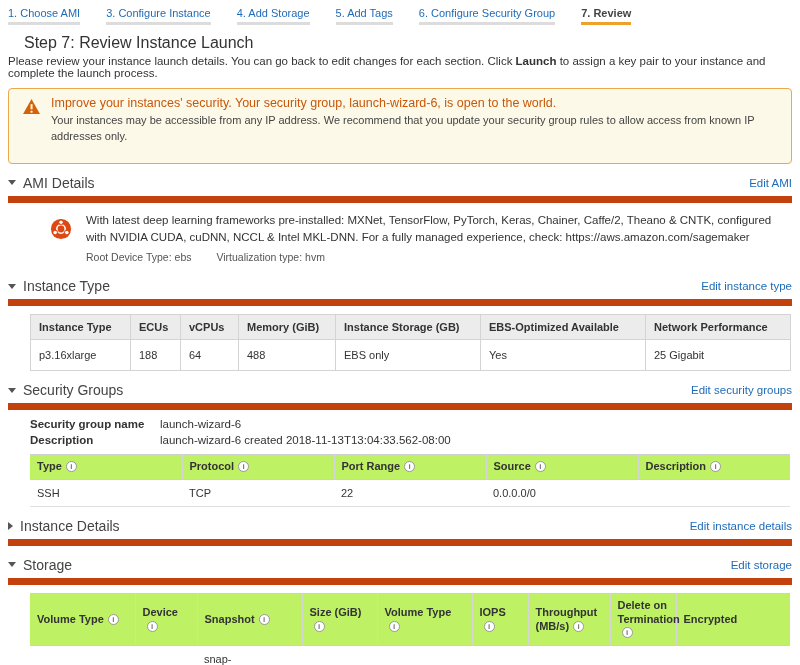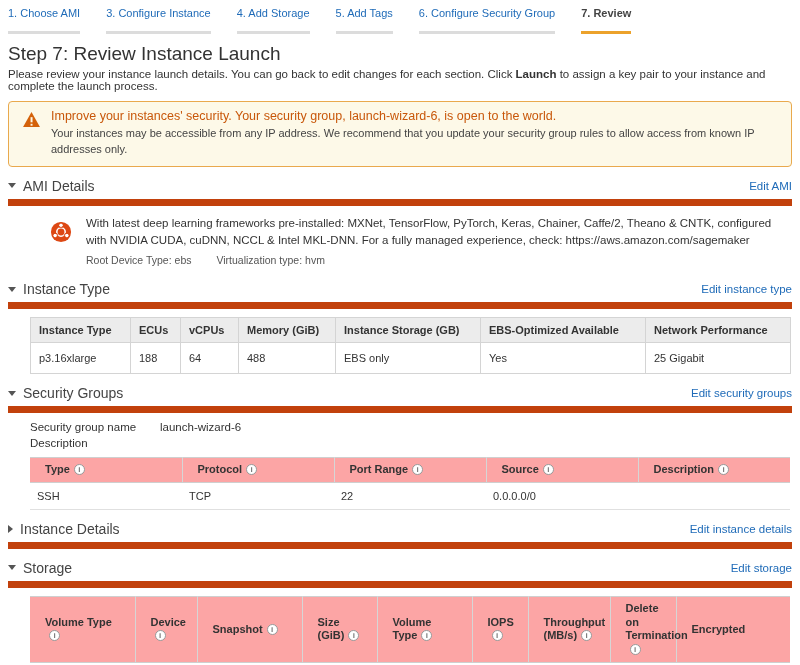--- a/index.html
+++ b/index.html
@@ -2,32 +2,32 @@
 <html><head>
 <meta charset="utf-8">
 <style>
   * { box-sizing: border-box; }
   html,body { margin:0; padding:0; background:#fff; }
   body { font-family:"Liberation Sans", sans-serif; color:#333; }
   .page { width:800px; height:665px; background:#fff; padding:0 8px; overflow:hidden; position:relative; }
 
   
   .tabs { display:flex; padding-top:7px; }
-  .tab { font-size:11px; color:#1f6bb8; text-decoration:none; padding-bottom:12px;
+  .tab { font-size:11px; color:#1f6bb8; text-decoration:none; padding-bottom:3px;
          border-bottom:3px solid #dcdcdc; margin-right:26px; cursor:pointer; white-space:nowrap; }
   .tab.active { color:#444; font-weight:bold; border-bottom-color:#eca22b; }
 
   
-  h1 { font-size:19px; font-weight:400; color:#333; margin:9px 0 3px 0; }
+  h1 { font-size:16px; font-weight:400; color:#333; margin:9px 0 3px 16px; }
   .page-desc { font-size:11.5px; color:#333; margin:0; }
   .page-desc b { font-weight:bold; }
 
   
   .warning { margin-top:9px; border:1px solid #e9a94d; background:#fdf9e8; border-radius:4px;
-             padding:7px 12px 8px 42px; position:relative; }
+             padding:7px 12px 18px 42px; position:relative; }
   .warning .tri { position:absolute; left:14px; top:10px; }
   .warning-title { color:#c8570a; font-size:12.5px; margin-bottom:3px; }
   .warning-line { font-size:11px; color:#444; line-height:1.45; }
   a.inline-link, a.edit-link, a.cancel-link { color:#1f6bb8; text-decoration:none; cursor:pointer; }
 
   
   .section-header { display:flex; justify-content:space-between; align-items:center;
                     border-bottom:7px solid #c2410c; padding:6px 0 5px 0; margin-top:5px; }
   .section-title { font-size:14px; color:#444; display:flex; align-items:center; cursor:pointer; }
   .caret-down { width:0; height:0; border-left:4px solid transparent; border-right:4px solid transparent;
@@ -44,32 +44,32 @@
   .ami-meta { font-size:10.5px; color:#555; margin-top:6px; }
   .ami-meta .lbl { margin-right:3px; }
   .ami-meta .val { margin-right:22px; }
 
   
   table { border-collapse:collapse; font-size:11px; margin:8px 2px 4px 22px; table-layout:fixed; width:760px; }
   th { text-align:left; font-weight:bold; color:#333; vertical-align:middle; }
   .table-grid th, .table-grid td { border:1px solid #d4d4d4; padding:6px 8px; }
   .table-grid th { background:#ececec; }
   .table-grid td { padding:9px 8px; }
-  .table-flat th { background:#fca5a5; border-top:1px solid #cfcfcf; border-bottom:1px solid #cfcfcf;
-                   border-right:1px solid #d6d6d6; padding:5px 15px; line-height:1.25; }
+  .table-flat th { background:#bef264; border-top:1px solid #cfcfcf; border-bottom:1px solid #cfcfcf;
+                   border-right:1px solid #d6d6d6; padding:5px 7px; line-height:1.25; }
   .table-flat th:last-child { border-right:none; }
   .table-flat td { border-bottom:1px solid #e0e0e0; padding:7px 7px; overflow-wrap:break-word; }
   .info { display:inline-block; width:11px; height:11px; border:1px solid #999; border-radius:50%;
           font-size:8px; line-height:10px; text-align:center; color:#777; margin-left:4px;
           font-style:normal; vertical-align:1px; cursor:pointer; background:#fff; }
 
   
   .kv { margin:8px 2px 2px 22px; font-size:11.5px; }
   .kv-row { display:flex; margin-bottom:4px; }
-  .kv-label { width:130px; font-weight:normal; flex:0 0 auto; }
+  .kv-label { width:130px; font-weight:bold; flex:0 0 auto; }
   .kv-value { color:#333; }
 </style>
 </head>
 <body>
 
 <div class="page">
 
   <nav class="tabs">
     <a class="tab">1. Choose AMI</a>
     <a class="tab">3. Configure Instance</a>
@@ -171,20 +171,21 @@
     </div>
     <a class="edit-link">Edit security groups</a>
   </div>
   <div class="kv">
     <div class="kv-row">
       <span class="kv-label">Security group name</span>
       <span class="kv-value">launch-wizard-6</span>
     </div>
     <div class="kv-row">
       <span class="kv-label">Description</span>
+      <span class="kv-value">launch-wizard-6 created 2018-11-13T13:04:33.562-08:00</span>
     </div>
   </div>
   <table class="table-flat">
     <colgroup>
         <col style="width:152px">
         <col style="width:152px">
         <col style="width:152px">
         <col style="width:152px">
         <col style="width:152px">
       </colgroup>

